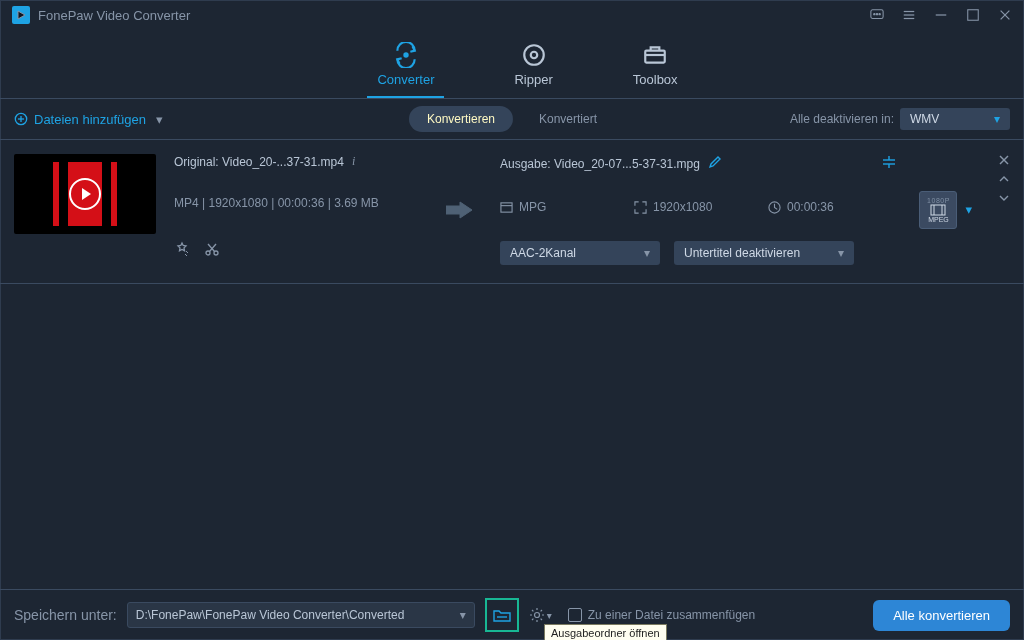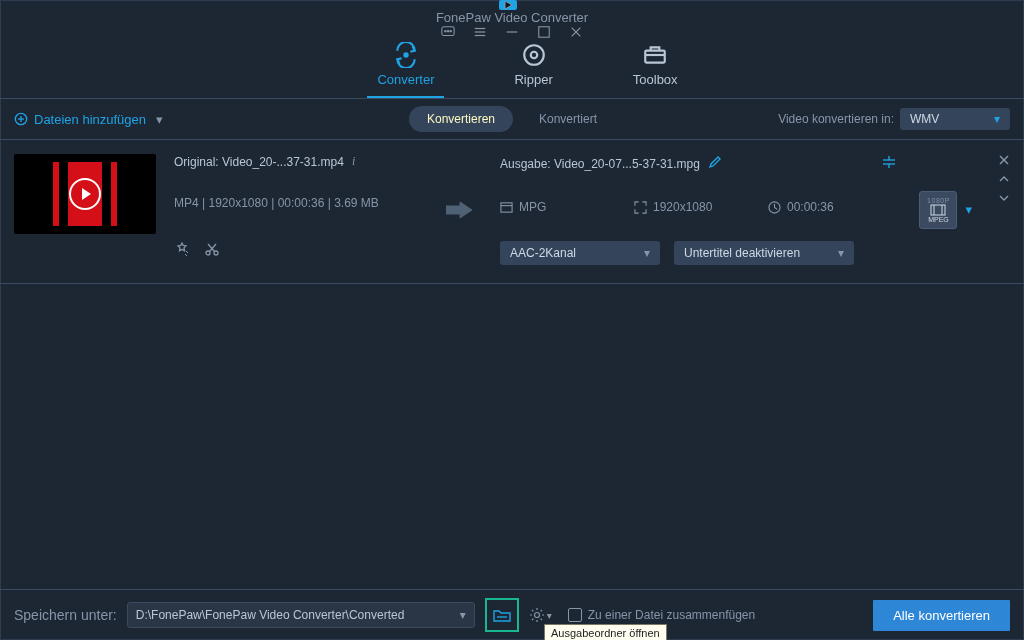--- a/index.html
+++ b/index.html
@@ -11,21 +11,21 @@
     --muted:#8795a8;
     --accent:#1ea3e4;
     --accent2:#2aa7e6;
     --blue-btn:#2d86d6;
     --border:#3a4a60;
     --highlight:#18b794;
   }
   html,body{margin:0;padding:0;width:1024px;height:640px;background:var(--bg);font-family:"Segoe UI",Arial,sans-serif;color:var(--text);font-size:13px;overflow:hidden;}
   .app{width:1024px;height:640px;display:flex;flex-direction:column;box-shadow:inset 0 0 0 1px #2f3c4f;}
   
-  .titlebar{height:30px;display:flex;align-items:center;padding:0 12px;color:var(--muted);flex-direction:column;}
+  .titlebar{height:30px;display:flex;align-items:center;padding:0 12px;color:var(--muted);}
   .titlebar .logo{width:18px;height:18px;border-radius:2px;background:var(--accent);display:flex;align-items:center;justify-content:center;margin-right:8px;}
   .titlebar .logo svg{width:10px;height:10px;}
   .titlebar-spacer{flex:1;}
   .titlebar .win-icons{display:flex;gap:18px;}
   .titlebar .win-icons span{display:inline-flex;align-items:center;justify-content:center;color:var(--muted);cursor:pointer;}
   .titlebar .win-icons svg{width:14px;height:14px;}
   
   .main-tabs{display:flex;justify-content:center;gap:60px;height:68px;border-bottom:1px solid var(--border);padding-left:31px;}
   .main-tab{display:flex;flex-direction:column;align-items:center;justify-content:center;color:var(--text);cursor:pointer;position:relative;padding:0 10px;}
   .main-tab svg{width:26px;height:26px;margin-bottom:4px;}
@@ -84,21 +84,21 @@
   .footer{height:50px;border-top:1px solid var(--border);display:flex;align-items:center;padding:0 14px;gap:10px;position:relative;}
   .footer .save-label{color:var(--muted);font-size:14px;}
   .path-input{background:var(--bg3);border:1px solid var(--border);border-radius:3px;padding:5px 8px;color:var(--text);font-size:12px;width:330px;display:flex;align-items:center;justify-content:space-between;}
   .path-input .chev{color:var(--muted);margin-left:8px;}
   .open-folder{width:30px;height:30px;border:2px solid var(--highlight);display:flex;align-items:center;justify-content:center;cursor:pointer;color:var(--accent);}
   .open-folder svg{width:18px;height:14px;}
   .gear{display:flex;align-items:center;gap:2px;color:var(--muted);cursor:pointer;}
   .gear svg{width:16px;height:16px;}
   .merge{display:flex;align-items:center;gap:6px;color:var(--muted);font-size:12px;cursor:pointer;margin-left:6px;}
   .merge .box{width:12px;height:12px;border:1px solid var(--muted);border-radius:2px;}
-  .convert-all{margin-left:auto;background:var(--blue-btn);color:#fff;padding:8px 20px;border-radius:1px;cursor:pointer;font-size:13px;}
+  .convert-all{margin-left:auto;background:var(--blue-btn);color:#fff;padding:8px 20px;border-radius:6px;cursor:pointer;font-size:13px;}
   .tooltip{position:absolute;bottom:-2px;left:544px;background:#fffef0;color:#222;font-size:11px;padding:2px 6px;border:1px solid #7a7a60;white-space:nowrap;z-index:10;}
   svg{stroke:currentColor;}
 </style>
 </head>
 <body>
 
 <div class="app">
 
   <div class="titlebar">
     <span class="logo">
@@ -180,21 +180,21 @@
         </svg>
       <span>Dateien hinzufügen</span>
       <span class="chev">▾</span>
     </div>
     <span class="action-bar-spacer"></span>
     <div class="segmented" style="position:absolute;left:50%;transform:translateX(-50%);">
       <div class="seg-btn active"><span>Konvertieren</span></div>
       <div class="seg-btn"><span>Konvertiert</span></div>
     </div>
     <div class="action-right">
-      <span class="label">Video konvertieren in:</span>
+      <span class="label">Alle deaktivieren in:</span>
       <div class="format-select">
         <span>WMV</span>
         <span class="chev">▾</span>
       </div>
     </div>
   </div>
 
   <div class="file-list">
     <div class="file-item">
       <div class="thumb">

